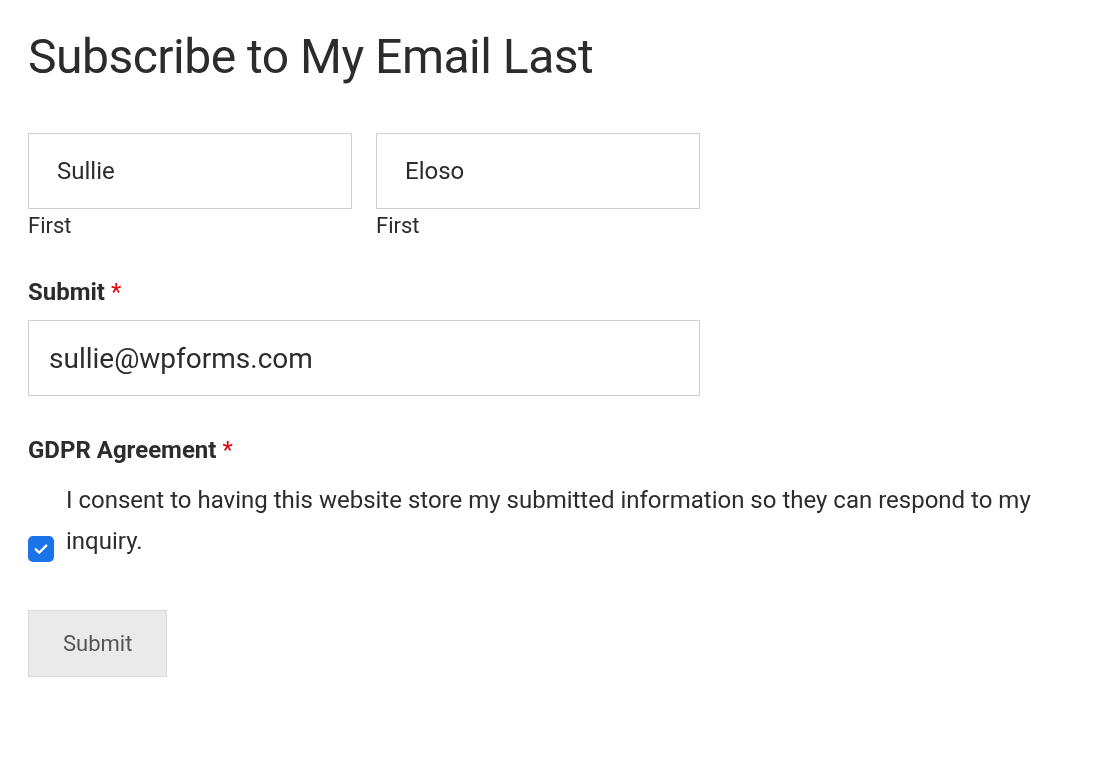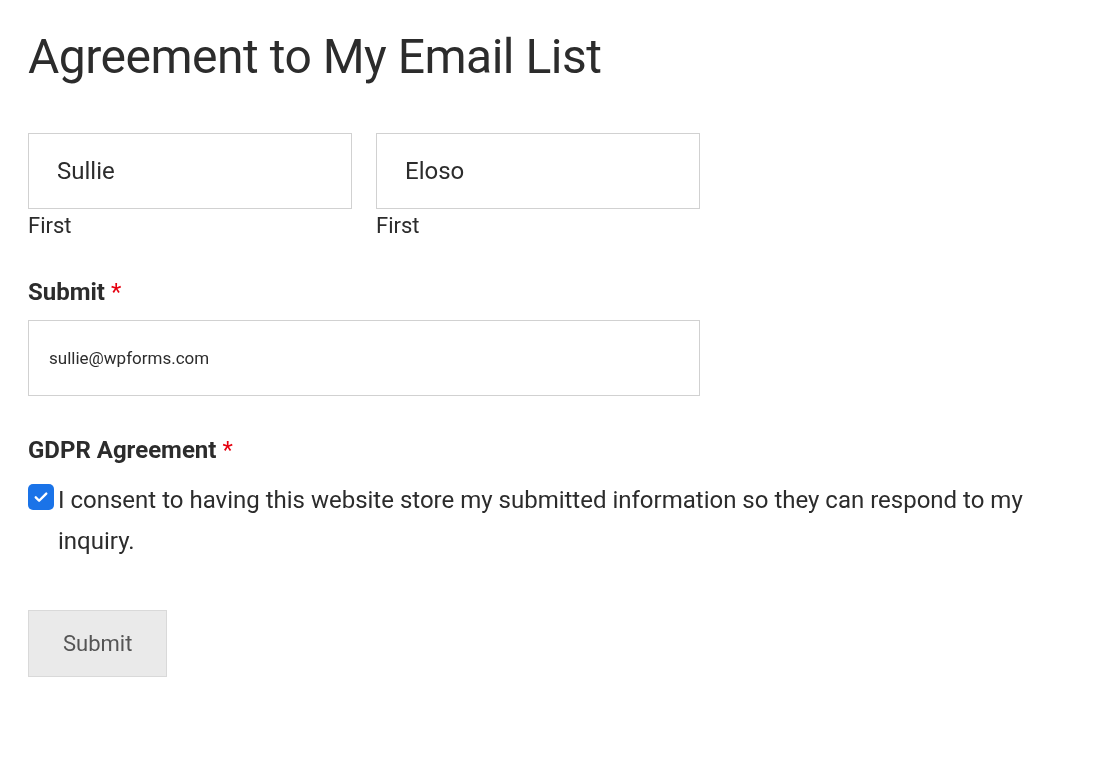--- a/index.html
+++ b/index.html
@@ -52,39 +52,39 @@
       color: #2c2c2c;
       font-family: inherit;
       outline: none;
       background: #fff;
     }
     .email-input {
       width: 672px;
       height: 76px;
       border: 1px solid #d1d1d1;
       padding: 0 20px;
-      font-size: 17px;
+      font-size: 28px;
       color: #2c2c2c;
       font-family: inherit;
       outline: none;
       background: #fff;
     }
     .sublabel {
       font-size: 22px;
       font-weight: 400;
       color: #2c2c2c;
       margin-top: 4px;
     }
     .gdpr-group {
       margin-bottom: 48px;
     }
     .gdpr-row {
       display: flex;
-      align-items: flex-start;
-      gap: 4px;
+      align-items: flex-end;
+      gap: 12px;
       margin-top: 16px;
     }
     .check-wrap {
       display: inline-flex;
       align-items: center;
       justify-content: center;
       width: 26px;
       height: 26px;
       background: #1a73e8;
       border-radius: 5px;
@@ -111,21 +111,21 @@
       font-family: inherit;
       padding: 20px 34px;
       cursor: pointer;
     }
   </style>
 </head>
 <body>
 
 
 
-<h1 class="page-title">Agreement to My Email List</h1>
+<h1 class="page-title">Subscribe to My Email Last</h1>
 
 
 <div class="field-group">
   <div class="name-row">
     <div class="name-col">
       <input type="text" class="text-input" value="Sullie" style="">
       <div class="sublabel">First</div>
     </div>
     <div class="name-col">
       <input type="text" class="text-input" value="Eloso" style="">

